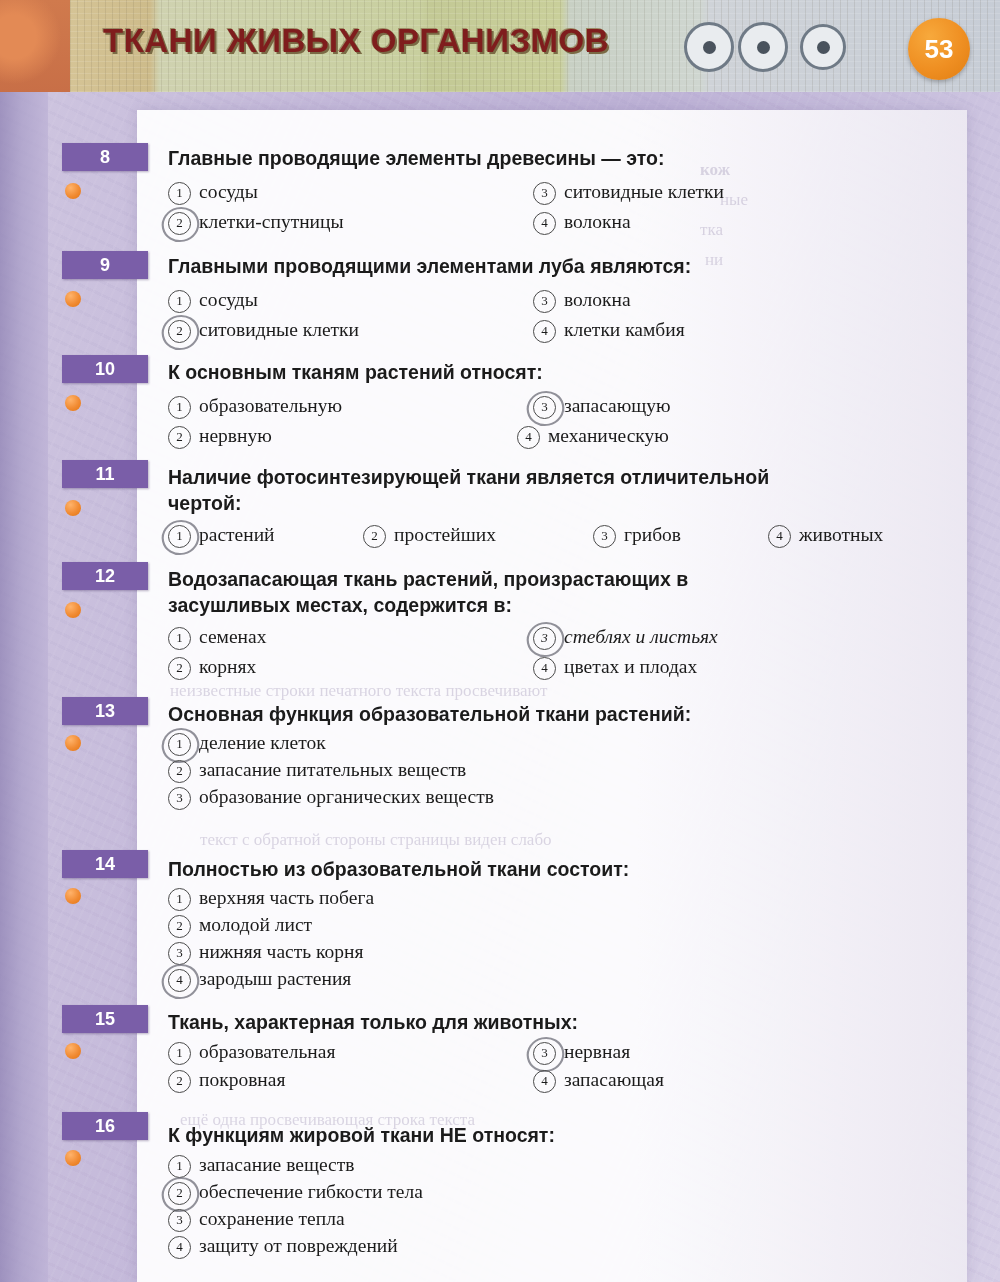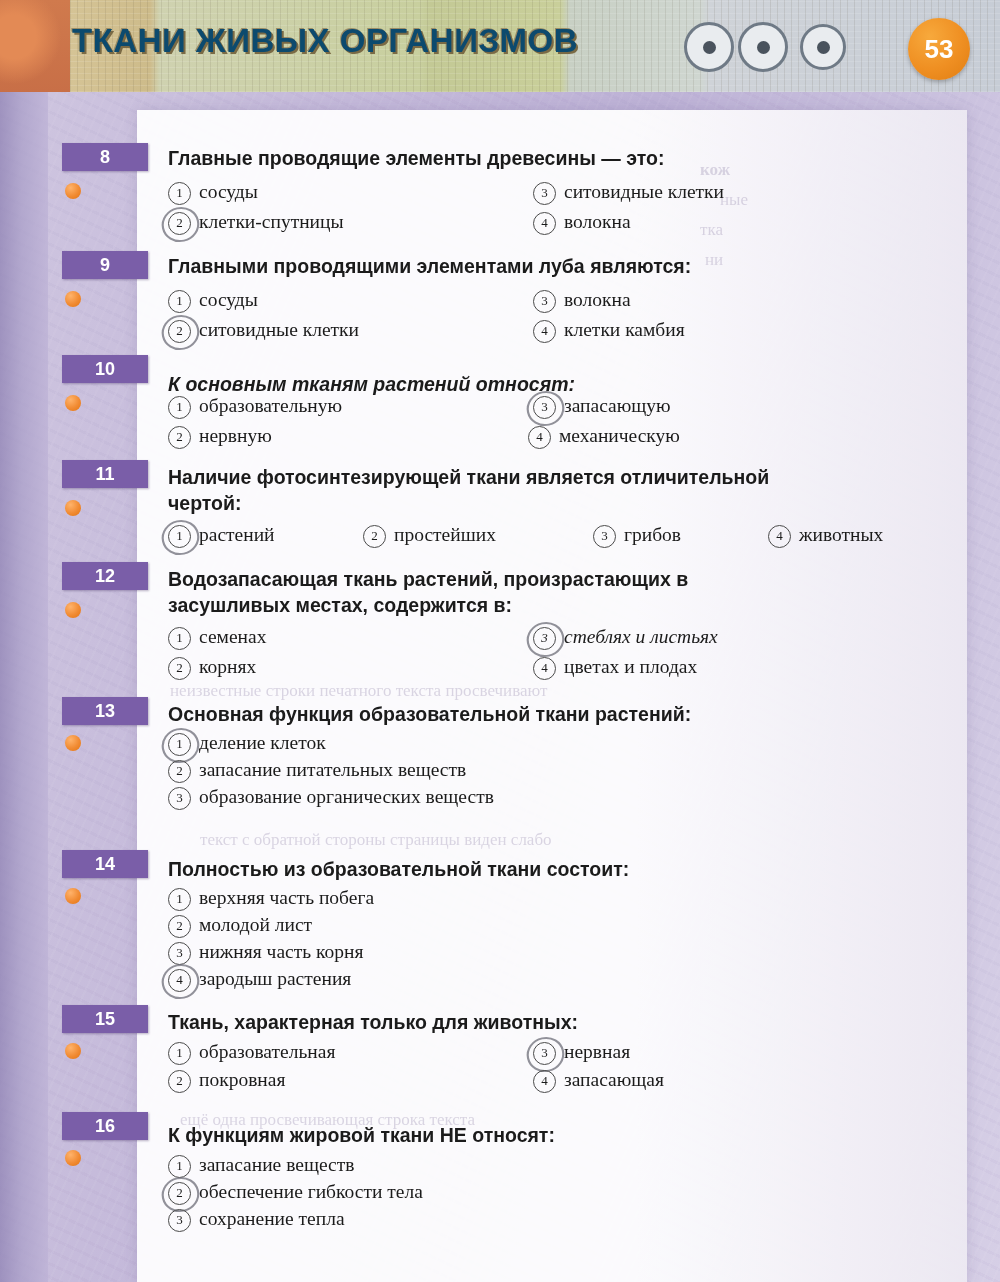--- a/index.html
+++ b/index.html
@@ -96,23 +96,24 @@
     border-radius: 50%;
     background: #4a535d;
   }
   .header-title {
     position: absolute;
     left: 72px; top: 22px;
     font-family: "Liberation Sans", sans-serif;
     font-weight: bold;
     font-size: 33px;
     letter-spacing: .5px;
-    color: #0c4a6e;
+    color: #7f1d1d;
     text-shadow: 2px 2px 0 #7a6a45, -1px -1px 0 #9b8c66;
     text-transform: uppercase;
+    padding-left: 31px;
   }
   .page-number-badge {
     position: absolute;
     right: 30px; top: 18px;
     width: 62px; height: 62px;
     border-radius: 50%;
     background: radial-gradient(circle at 35% 30%, #f7a93c 0%, #ef8f22 55%, #e07d12 100%);
     box-shadow: 0 2px 4px rgba(0,0,0,.25);
   }
   .page-number-badge span {
@@ -297,26 +298,26 @@
       <div class="ans" style="left:0px; top:0px;"><span class="marker">1</span><span>сосуды</span></div>
       <div class="ans circled" style="left:0px; top:30px;"><span class="marker">2</span><span>ситовидные клетки</span></div>
       <div class="ans" style="left:365px; top:0px;"><span class="marker">3</span><span>волокна</span></div>
       <div class="ans" style="left:365px; top:30px;"><span class="marker">4</span><span>клетки камбия</span></div>
     </div>
   </div>
 
   <div class="qblock" style="top:355px;">
     <div class="qnum" style="top:0;">10</div>
     <div class="qdot" style="top:40px;"></div>
-    <div class="qtext" style="top:16px;font-style:italic;">К основным тканям растений относят:</div>
+    <div class="qtext" style="top:4px;">К основным тканям растений относят:</div>
     <div class="answers" style="top:38px; height:60px;">
       <div class="ans" style="left:0px; top:0px;"><span class="marker">1</span><span>образовательную</span></div>
       <div class="ans" style="left:0px; top:30px;"><span class="marker">2</span><span>нервную</span></div>
       <div class="ans circled" style="left:365px; top:0px;"><span class="marker">3</span><span>запасающую</span></div>
-      <div class="ans" style="left:360px; top:30px;"><span class="marker">4</span><span>механическую</span></div>
+      <div class="ans" style="left:349px; top:30px;"><span class="marker">4</span><span>механическую</span></div>
     </div>
   </div>
 
   <div class="qblock" style="top:460px;">
     <div class="qnum" style="top:0;">11</div>
     <div class="qdot" style="top:40px;"></div>
     <div class="qtext" style="top:4px; width:640px;">Наличие фотосинтезирующей ткани является отличительной чертой:</div>
     <div class="answers" style="top:62px; height:32px;">
       <div class="ans circled" style="left:0px; top:0px;"><span class="marker">1</span><span>растений</span></div>
       <div class="ans" style="left:195px; top:0px;"><span class="marker">2</span><span>простейших</span></div>
@@ -373,16 +374,17 @@
   </div>
 
   <div class="qblock" style="top:1112px;">
     <div class="qnum" style="top:0;">16</div>
     <div class="qdot" style="top:38px;"></div>
     <div class="qtext" style="top:10px;">К функциям жировой ткани НЕ относят:</div>
     <div class="answers" style="top:40px; height:120px;">
       <div class="ans" style="left:0px; top:0px;"><span class="marker">1</span><span>запасание веществ</span></div>
       <div class="ans circled" style="left:0px; top:27px;"><span class="marker">2</span><span>обеспечение гибкости тела</span></div>
       <div class="ans" style="left:0px; top:54px;"><span class="marker">3</span><span>сохранение тепла</span></div>
+      <div class="ans" style="left:0px; top:81px;"><span class="marker">4</span><span>защиту от повреждений</span></div>
     </div>
   </div>
 
 </div>
 
 </body></html>

